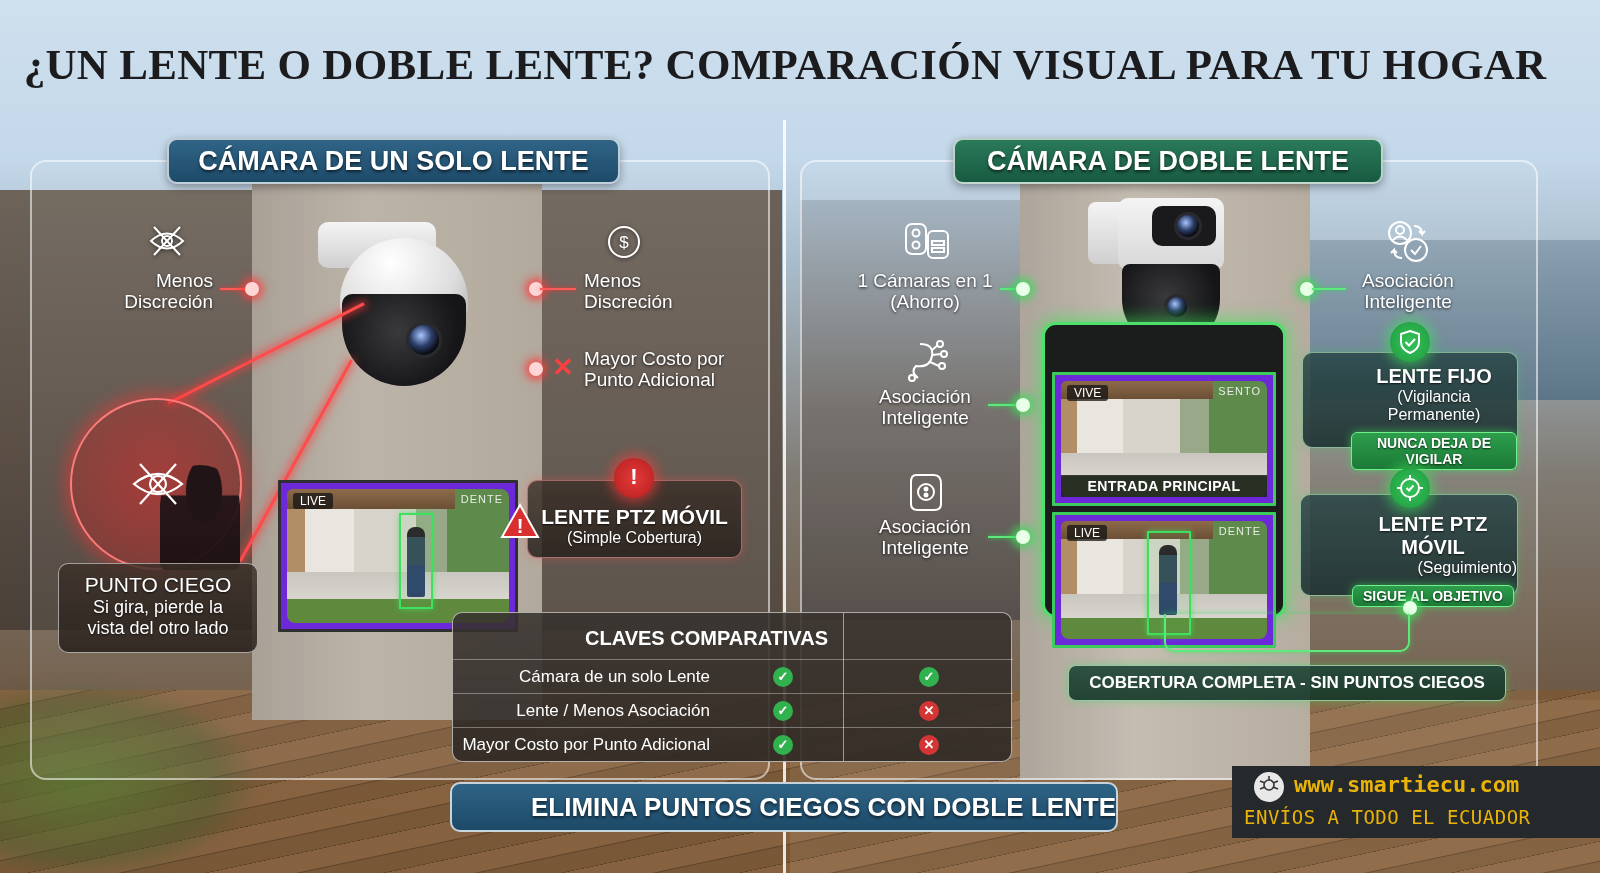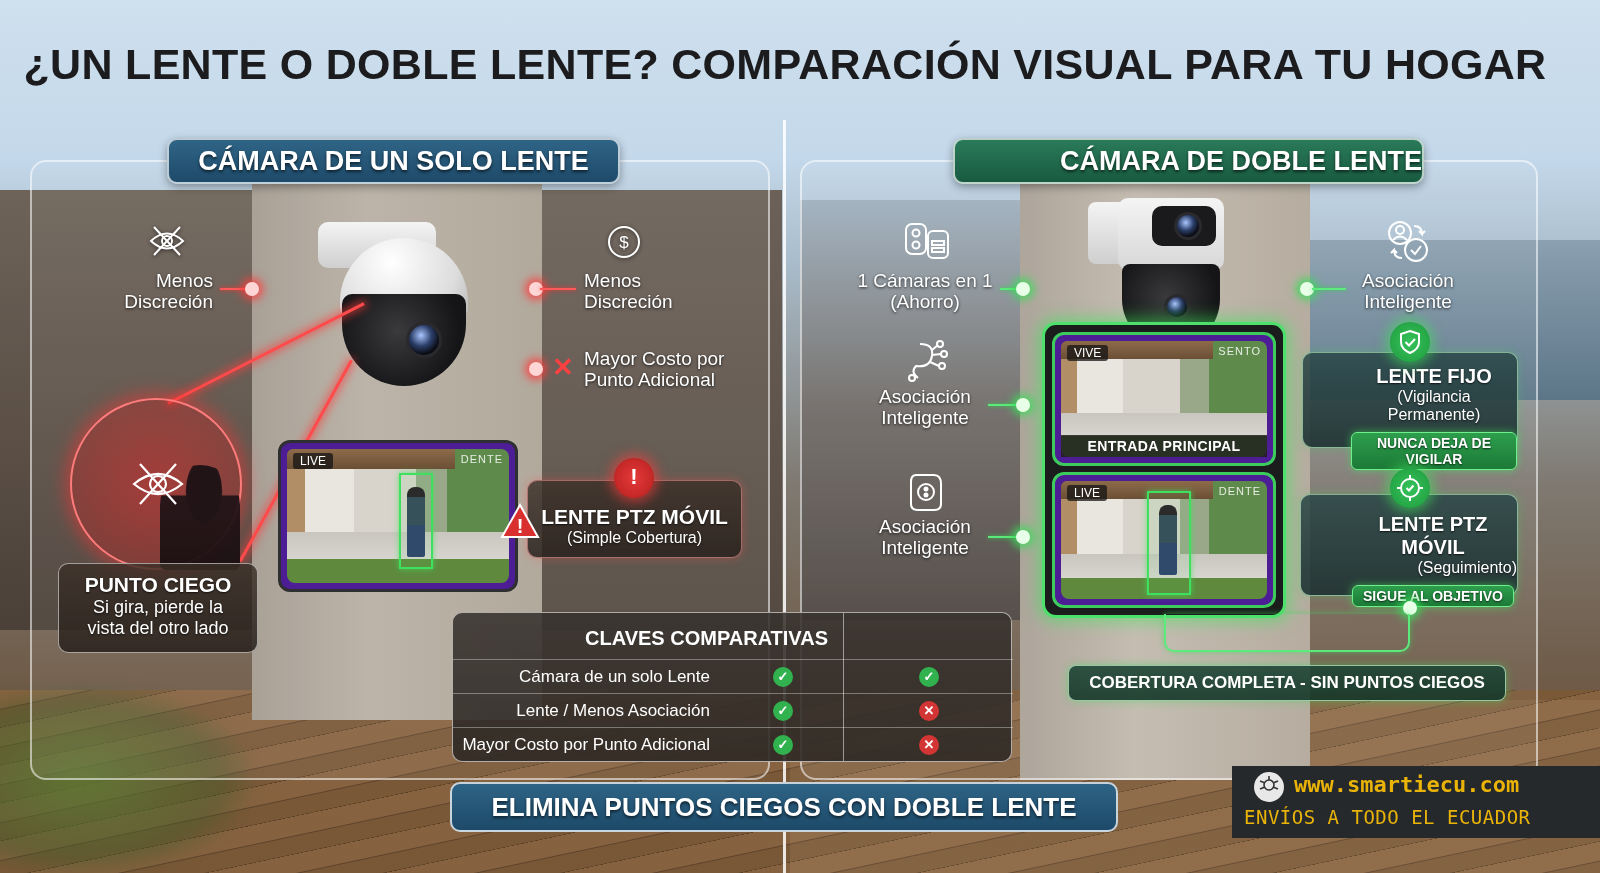--- a/index.html
+++ b/index.html
@@ -28,32 +28,32 @@
     background: repeating-linear-gradient(168deg, #8a6440 0px, #8a6440 18px, #5e4128 19px, #7c5936 20px, #7c5936 36px, #52391f 37px); opacity: .9; }
   .bg-floor-right { left: 790px; top: 700px; width: 810px; height: 173px;
     background: linear-gradient(180deg, #b7ab9b, #cbbfae); }
   .bg-plant { left: -40px; top: 680px; width: 300px; height: 200px;
     background: radial-gradient(ellipse at 40% 50%, rgba(90,120,50,.85), rgba(60,90,40,.4) 55%, transparent 70%);
     filter: blur(6px); }
   .divider { left: 783px; top: 120px; width: 3px; height: 753px; background: rgba(255,255,255,.85); }
 
   
   .main-title { left: 0; top: 40px; width: 1570px; text-align: center;
-    font-size: 43px; font-weight: 700; color: #1c1c1e; letter-spacing: .3px; }
+    font-size: 43px; font-weight: 700; color: #1c1c1e; letter-spacing: .3px; font-family: Liberation Serif, serif; }
 
   
   .panel { border: 2px solid rgba(255,255,255,.55); border-radius: 16px; background: rgba(255,255,255,.06); }
   .panel-left { left: 30px; top: 160px; width: 740px; height: 620px; }
   .panel-right { left: 800px; top: 160px; width: 738px; height: 620px; }
 
   .section-title { height: 46px; border-radius: 10px; border: 2px solid rgba(255,255,255,.7);
     color: #fff; font-weight: 700; font-size: 27px; text-align: center; line-height: 42px;
     text-shadow: 0 2px 3px rgba(0,0,0,.6); box-shadow: 0 3px 8px rgba(0,0,0,.35); }
   .st-left { left: 167px; top: 138px; width: 453px; background: linear-gradient(180deg, #2f6486, #1e4a69); }
-  .st-right { left: 953px; top: 138px; width: 471px; background: linear-gradient(180deg, #2a7a5a, #185a40); text-align: right; }
+  .st-right { left: 953px; top: 138px; width: 430px; background: linear-gradient(180deg, #2a7a5a, #185a40); }
 
   .feature-label { color: #fff; font-size: 19px; line-height: 21px; text-shadow: 0 1px 3px rgba(0,0,0,.8); }
   .dot-red { width: 14px; height: 14px; border-radius: 50%; background: #ffd6d6;
     box-shadow: 0 0 8px 4px rgba(255,60,60,.8); }
   .dot-green { width: 14px; height: 14px; border-radius: 50%; background: #e8ffe8;
     box-shadow: 0 0 8px 4px rgba(60,220,90,.85); }
   .line-red { height: 2px; background: #ff5a5a; box-shadow: 0 0 4px #ff3030; }
   .line-green { height: 2px; background: #5dea7c; box-shadow: 0 0 4px #30d050; }
 
   
@@ -68,32 +68,32 @@
     background: radial-gradient(circle, rgba(220,40,40,.55), rgba(200,30,30,.35) 70%, rgba(200,30,30,.2));
     border: 2px solid #ff7a7a; box-shadow: 0 0 18px 4px rgba(255,50,50,.55); }
   .intruder { left: 160px; top: 465px; width: 80px; height: 105px;
     background: radial-gradient(ellipse at 55% 25%, #1c1215 28%, transparent 30%), linear-gradient(180deg, transparent 28%, #231519 30%, #1a0f12);
     border-radius: 40px 40px 6px 6px; opacity: .95; }
 
   .infobox { border-radius: 10px; border: 1.5px solid rgba(255,255,255,.55);
     background: linear-gradient(180deg, rgba(60,48,40,.82), rgba(40,32,28,.85)); color: #fff; text-align: center;
     text-shadow: 0 1px 2px rgba(0,0,0,.7); }
   .ib-punto { left: 58px; top: 563px; width: 200px; height: 90px; }
-  .ib-punto .h { font-size: 21px; font-weight: 700; margin-top: 9px; }
+  .ib-punto .h { font-size: 21px; font-weight: 400; margin-top: 9px; }
   .ib-punto .s { font-size: 18px; line-height: 21px; }
   .ib-ptz-left { left: 527px; top: 480px; width: 215px; height: 78px;
     border-color: rgba(255,160,160,.55); box-shadow: 0 0 10px rgba(255,80,80,.35); }
   .ib-ptz-left .h { font-size: 21px; font-weight: 700; margin-top: 24px; }
   .ib-ptz-left .s { font-size: 16px; }
 
   .warn { width: 40px; height: 40px; border-radius: 50%; background: radial-gradient(circle, #e53a3a, #b51e1e);
     box-shadow: 0 0 12px 4px rgba(255,60,60,.6); color: #fff; font-size: 22px; text-align: center; line-height: 38px; font-weight: 700; }
 
   
-  .monitor { border-radius: 12px; background: #4c1d95; border: 3px solid #2f2f31; overflow: hidden; }
+  .monitor { border-radius: 1px; background: #6d28d9; border: 3px solid #2f2f31; overflow: hidden; margin-top: 40px; }
   .scene { background:
       linear-gradient(180deg, transparent 62%, #c9c6bf 62%, #d8d5cf 82%, #5f8a3e 82%),
       linear-gradient(90deg, #b18e66 0 8%, #e9e6e0 8% 30%, #d8d3cb 30% 58%, #9aa88a 58% 72%, #5e8a4c 72%);
     position: absolute; inset: 6px; border-radius: 8px; }
   .roof { position: absolute; left: 6px; right: 60px; top: 6px; height: 14%; background: linear-gradient(180deg,#8d6b4a,#6b4f35); border-radius: 6px 0 0 0; }
   .live-tag { position: absolute; left: 12px; top: 10px; padding: 1px 7px; background: rgba(20,20,20,.75); color: #fff; font-size: 12px; border-radius: 3px; }
   .brand-tag { position: absolute; right: 12px; top: 10px; color: rgba(255,255,255,.85); font-size: 11px; letter-spacing: 1px; }
   .person { position: absolute; width: 18px; height: 70px; background: linear-gradient(180deg, #2b2b2b 0 14%, #36515a 14% 55%, #2f4a6a 55%); border-radius: 8px 8px 2px 2px; }
   .track-box { position: absolute; border: 2px solid #3fe05f; box-shadow: 0 0 6px rgba(60,230,90,.7); background: rgba(60,230,90,.08); }
 
@@ -133,21 +133,21 @@
   .trow { position: absolute; left: 0; width: 560px; height: 33px; border-top: 1px solid rgba(255,255,255,.35); }
   .trow .lbl { position: absolute; right: 303px; top: 7px; font-size: 17px; white-space: nowrap; }
   .trow .c1 { position: absolute; left: 320px; top: 7px; }
   .trow .c2 { position: absolute; left: 466px; top: 7px; }
   .ok, .no { width: 20px; height: 20px; border-radius: 50%; color: #fff; font-size: 13px; font-weight: 700; text-align: center; line-height: 20px; }
   .ok { background: #31b24e; }
   .no { background: #d33535; }
 
   .bottom-banner { left: 450px; top: 782px; width: 668px; height: 50px; border-radius: 10px;
     border: 2px solid rgba(255,255,255,.75); background: linear-gradient(180deg, #2e6385, #1d4a69);
-    color: #fff; font-size: 26px; font-weight: 700; text-align: center; line-height: 46px; text-shadow: 0 2px 3px rgba(0,0,0,.6); }
+    color: #fff; font-size: 26px; font-weight: 700; text-align: right; line-height: 46px; text-shadow: 0 2px 3px rgba(0,0,0,.6); }
 
   .brand-box { left: 1232px; top: 766px; width: 368px; height: 72px; background: #25292c; color: #eab308; }
   .brand-box .url { position: absolute; left: 62px; top: 6px; font-family: "DejaVu Sans Mono", monospace; font-size: 22px; font-weight: 700; }
   .brand-box .ship { position: absolute; left: 12px; top: 40px; font-family: "DejaVu Sans Mono", monospace; font-size: 19px; letter-spacing: .5px; }
   .brand-logo { position: absolute; left: 22px; top: 6px; width: 30px; height: 30px; border-radius: 50%; background: #e8e8e8; }
 
   .icon-white { color: #fff; filter: drop-shadow(0 1px 2px rgba(0,0,0,.6)); }
 </style>
 </head>
 <body>

